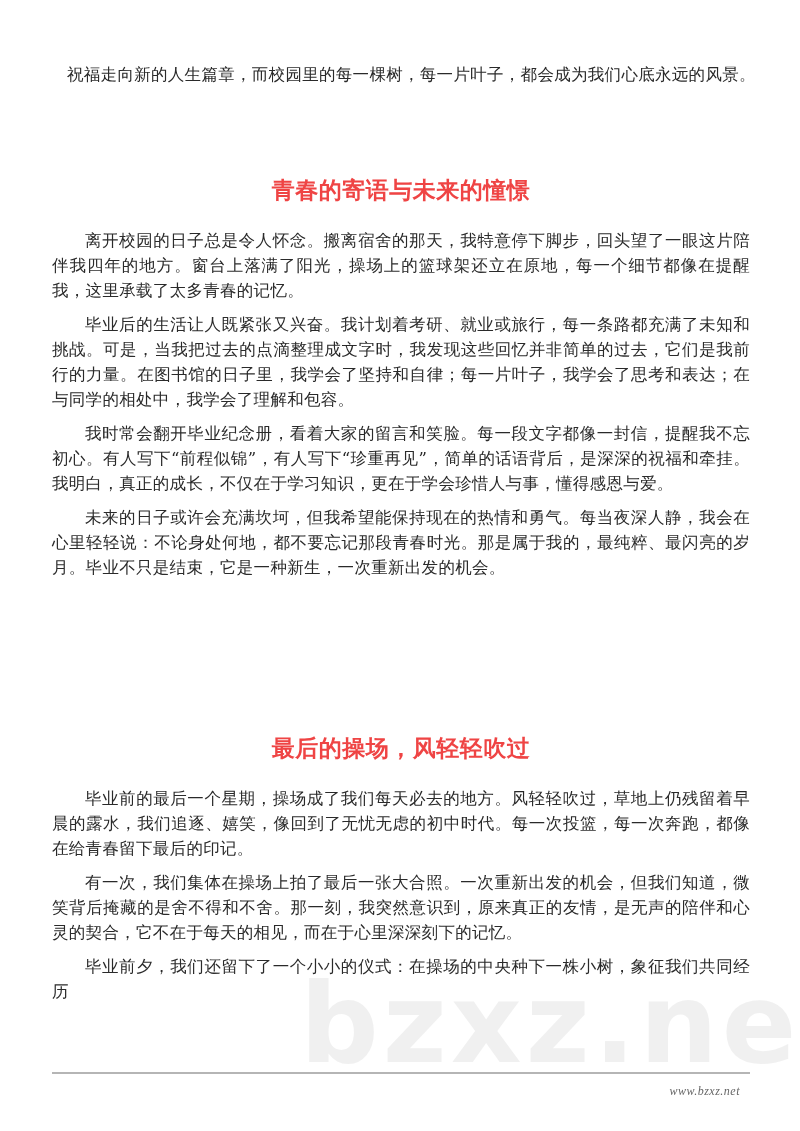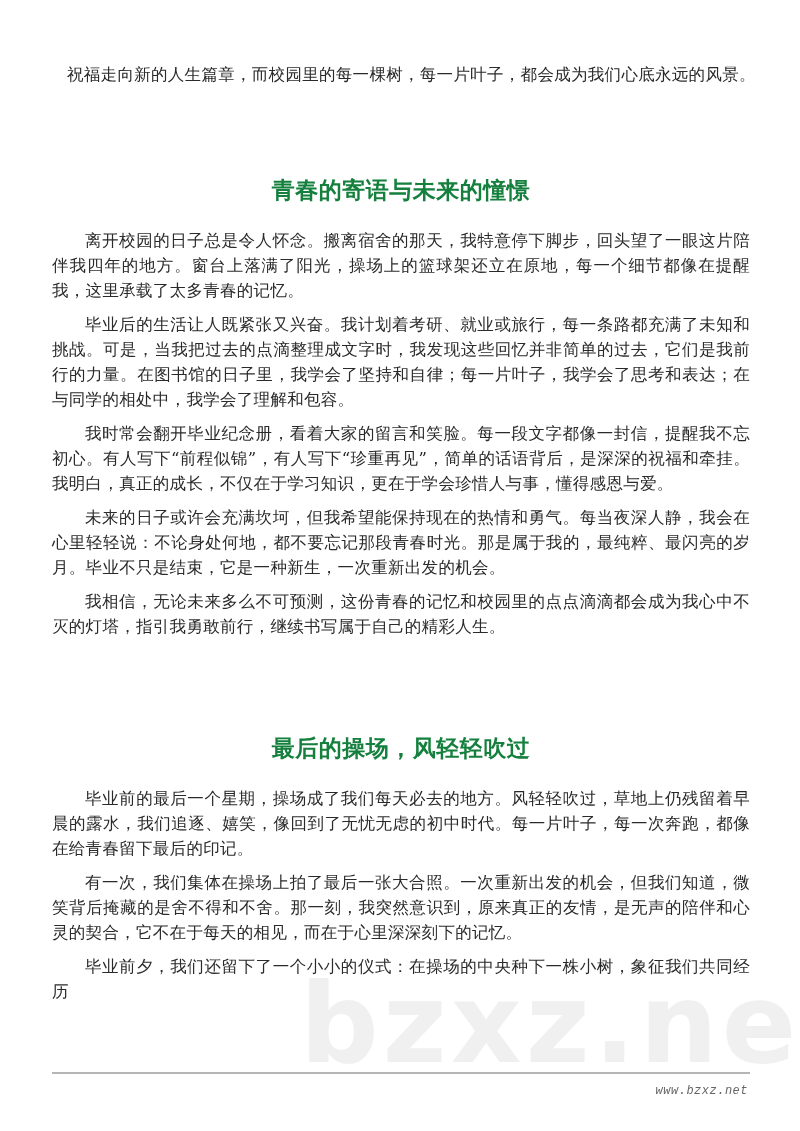--- a/index.html
+++ b/index.html
@@ -2,49 +2,48 @@
 <html><head>
 <meta charset="utf-8">
 <style>
   html, body { margin: 0; padding: 0; background: #ffffff; }
   body { width: 800px; height: 1131px; position: relative; overflow: hidden;
          font-family: "DejaVu Serif", "Liberation Serif", serif; color: #2a2a2a; }
   .page { position: absolute; left: 52px; width: 698px; top: 0; }
   .line-top { position: absolute; top: 62px; left: 15px; width: 698px; font-size: 16.5px; line-height: 25px; letter-spacing: 0.3px; white-space: nowrap; }
   h2 { position: absolute; left: 0; width: 698px; margin: 0; text-align: center;
        font-family: "DejaVu Sans", "Liberation Sans", sans-serif; font-weight: bold;
-       font-size: 23px; line-height: 30px; color: #15803d; letter-spacing: 0.5px; }
+       font-size: 23px; line-height: 30px; color: #ef4444; letter-spacing: 0.5px; }
   .section { position: absolute; left: 0; width: 698px; }
   .section p { margin: 0 0 9px 0; font-size: 16.5px; line-height: 25px; text-indent: 2em;
                text-align: justify; letter-spacing: 0.3px; }
   .footer-rule { position: absolute; left: 52px; width: 698px; top: 1072px; height: 0; border-top: 2px solid #b5b5b5; }
-  .footer-url { position: absolute; right: 52px; top: 1084px; font-size: 12px; font-style: italic; color: #666;
-                font-family: Liberation Mono, monospace; letter-spacing: 0.5px; }
+  .footer-url { position: absolute; right: 60px; top: 1084px; font-size: 12px; font-style: italic; color: #666;
+                font-family: Liberation Serif, serif; letter-spacing: 0.5px; }
   .watermark { position: absolute; left: 300px; top: 960px; font-family: "DejaVu Sans", "Liberation Sans", sans-serif;
                font-weight: bold; font-size: 110px; color: rgba(200,200,200,0.28); letter-spacing: 4px; pointer-events: none; }
 </style>
 </head>
 <body>
 
 <div class="watermark">bzxz.net</div>
 
 <div class="page">
   <div class="line-top">祝福走向新的人生篇章，而校园里的每一棵树，每一片叶子，都会成为我们心底永远的风景。</div>
 
   <h2 style="top:175px">青春的寄语与未来的憧憬</h2>
   <div class="section" style="top:228px">
     <p>离开校园的日子总是令人怀念。搬离宿舍的那天，我特意停下脚步，回头望了一眼这片陪伴我四年的地方。窗台上落满了阳光，操场上的篮球架还立在原地，每一个细节都像在提醒我，这里承载了太多青春的记忆。</p>
     <p>毕业后的生活让人既紧张又兴奋。我计划着考研、就业或旅行，每一条路都充满了未知和挑战。可是，当我把过去的点滴整理成文字时，我发现这些回忆并非简单的过去，它们是我前行的力量。在图书馆的日子里，我学会了坚持和自律；每一片叶子，我学会了思考和表达；在与同学的相处中，我学会了理解和包容。</p>
     <p>我时常会翻开毕业纪念册，看着大家的留言和笑脸。每一段文字都像一封信，提醒我不忘初心。有人写下“前程似锦”，有人写下“珍重再见”，简单的话语背后，是深深的祝福和牵挂。我明白，真正的成长，不仅在于学习知识，更在于学会珍惜人与事，懂得感恩与爱。</p>
     <p>未来的日子或许会充满坎坷，但我希望能保持现在的热情和勇气。每当夜深人静，我会在心里轻轻说：不论身处何地，都不要忘记那段青春时光。那是属于我的，最纯粹、最闪亮的岁月。毕业不只是结束，它是一种新生，一次重新出发的机会。</p>
-    <p>我相信，无论未来多么不可预测，这份青春的记忆和校园里的点点滴滴都会成为我心中不灭的灯塔，指引我勇敢前行，继续书写属于自己的精彩人生。</p>
   </div>
 
   <h2 style="top:733px">最后的操场，风轻轻吹过</h2>
   <div class="section" style="top:786px">
-    <p>毕业前的最后一个星期，操场成了我们每天必去的地方。风轻轻吹过，草地上仍残留着早晨的露水，我们追逐、嬉笑，像回到了无忧无虑的初中时代。每一片叶子，每一次奔跑，都像在给青春留下最后的印记。</p>
+    <p>毕业前的最后一个星期，操场成了我们每天必去的地方。风轻轻吹过，草地上仍残留着早晨的露水，我们追逐、嬉笑，像回到了无忧无虑的初中时代。每一次投篮，每一次奔跑，都像在给青春留下最后的印记。</p>
     <p>有一次，我们集体在操场上拍了最后一张大合照。一次重新出发的机会，但我们知道，微笑背后掩藏的是舍不得和不舍。那一刻，我突然意识到，原来真正的友情，是无声的陪伴和心灵的契合，它不在于每天的相见，而在于心里深深刻下的记忆。</p>
     <p>毕业前夕，我们还留下了一个小小的仪式：在操场的中央种下一株小树，象征我们共同经历</p>
   </div>
 </div>
 
 <div class="footer-rule"></div>
 <div class="footer-url">www.bzxz.net</div>
 
 </body></html>

